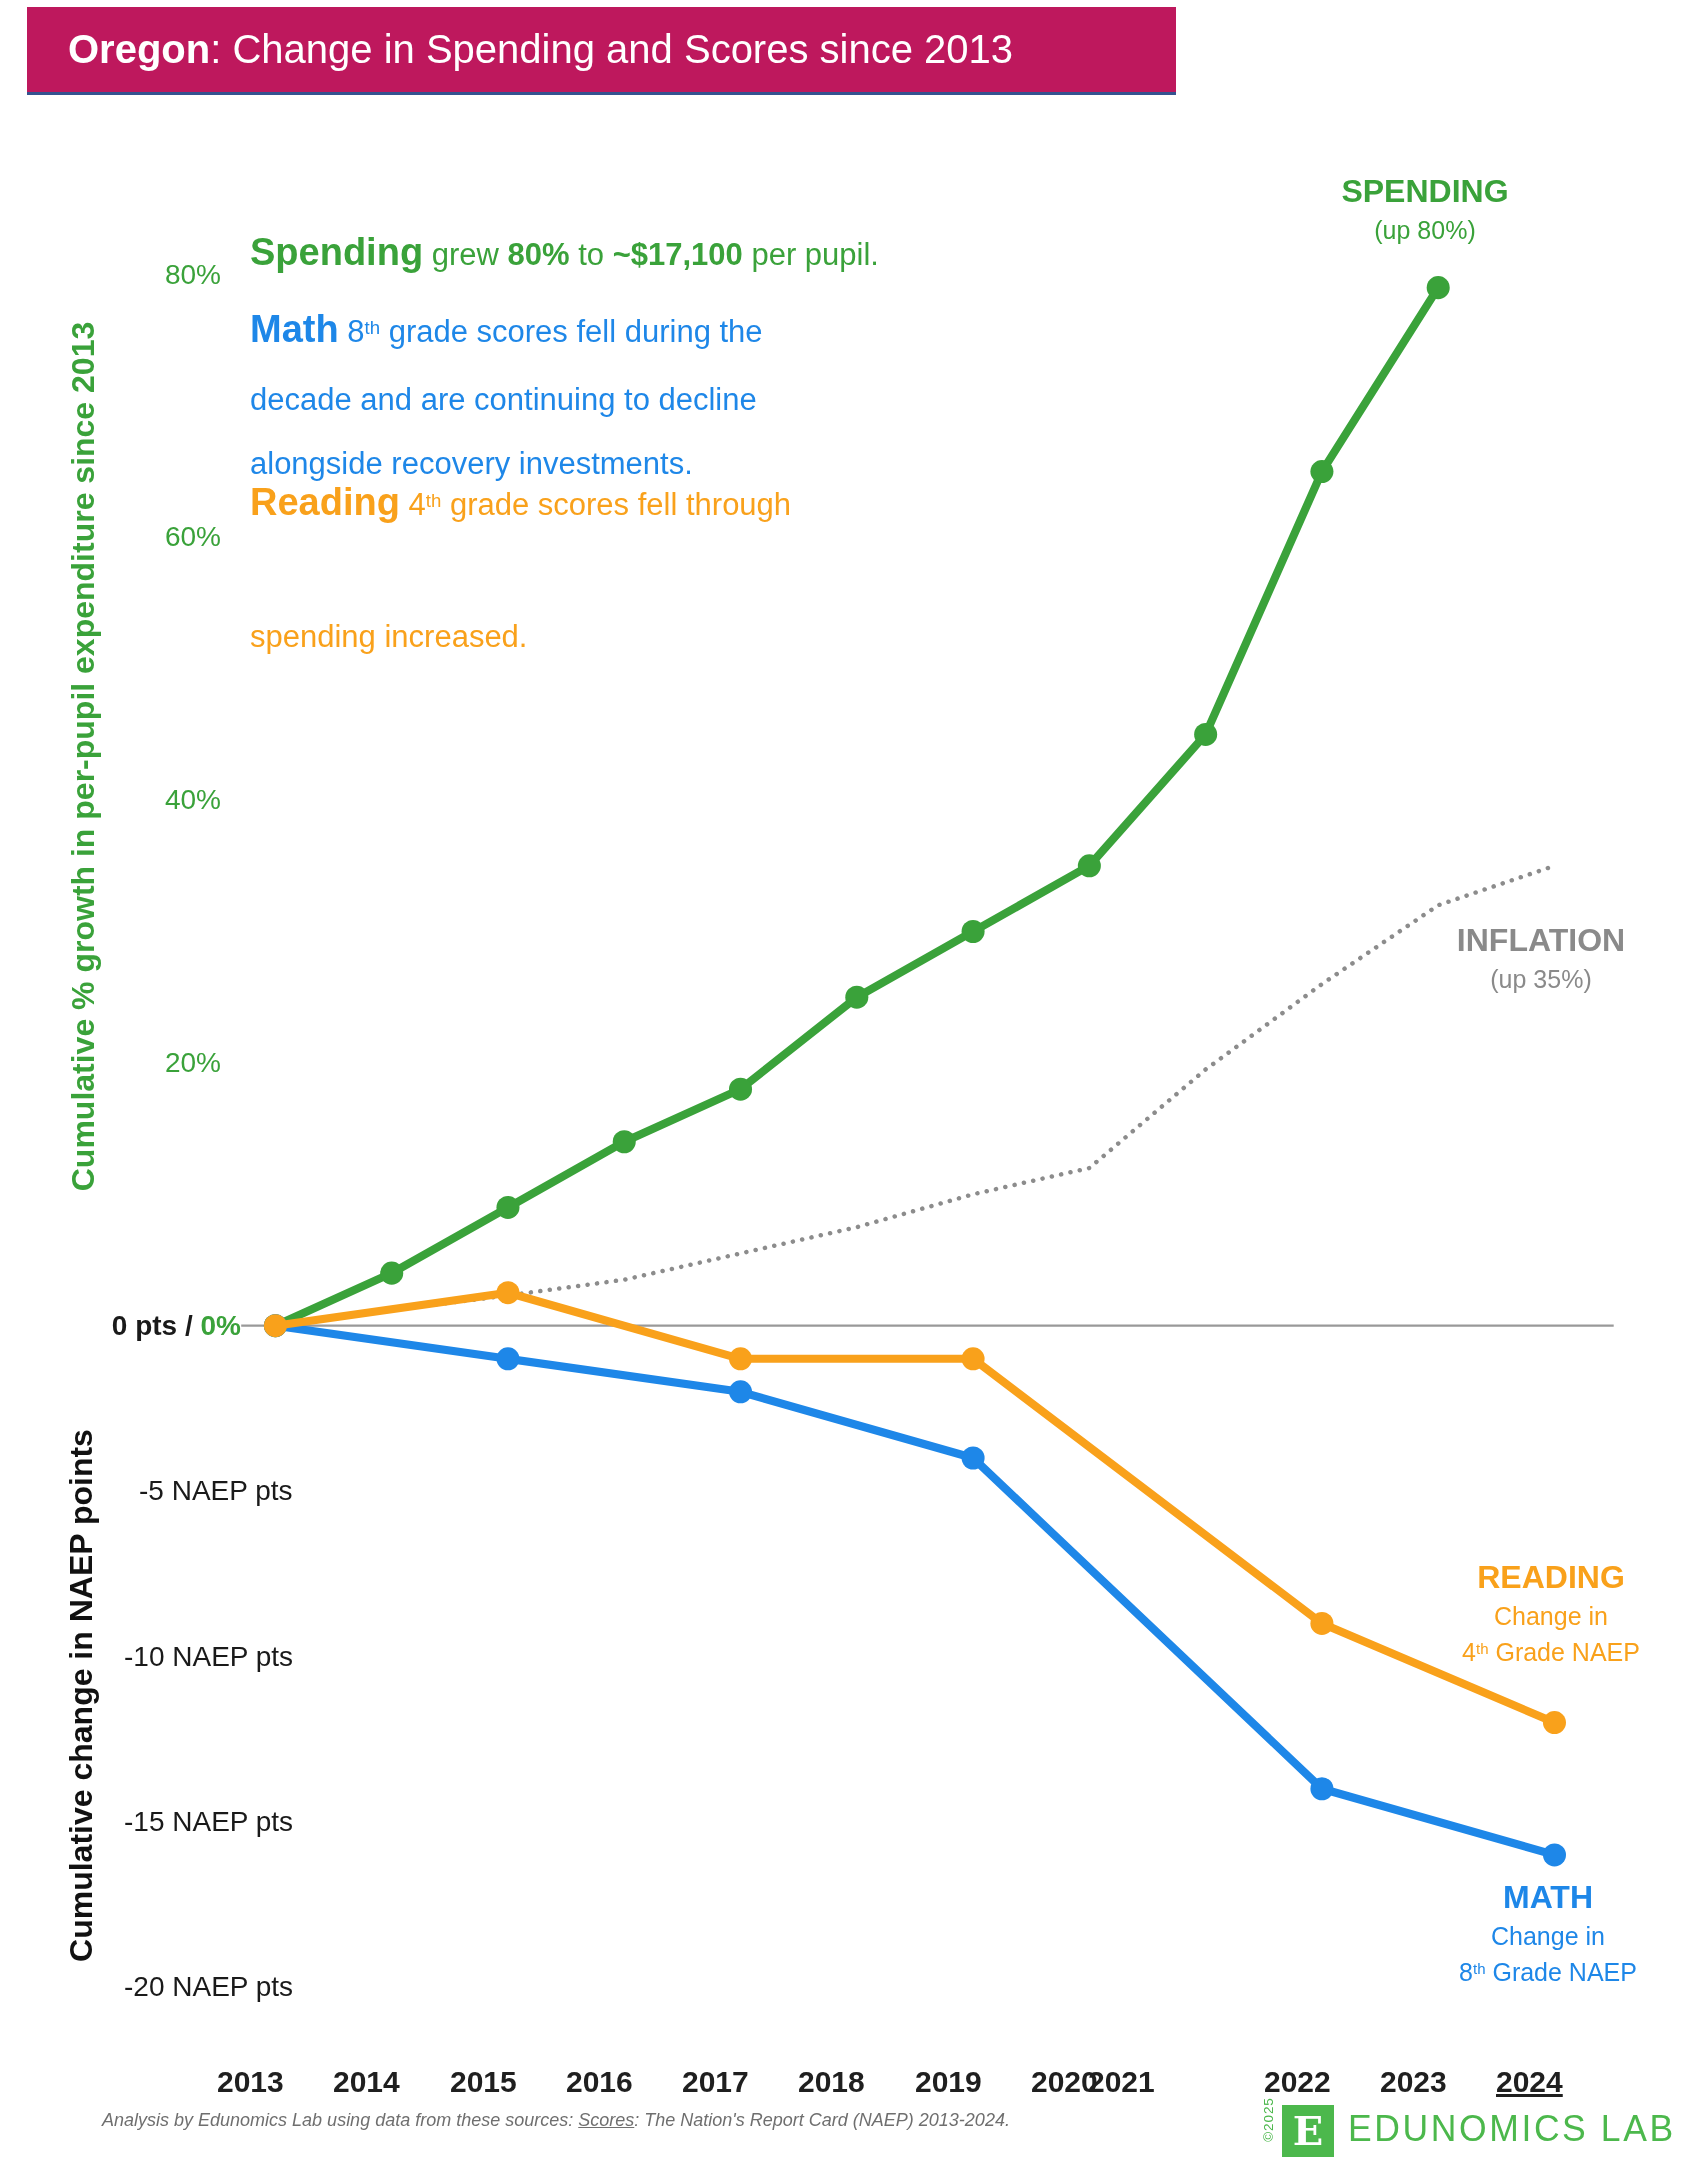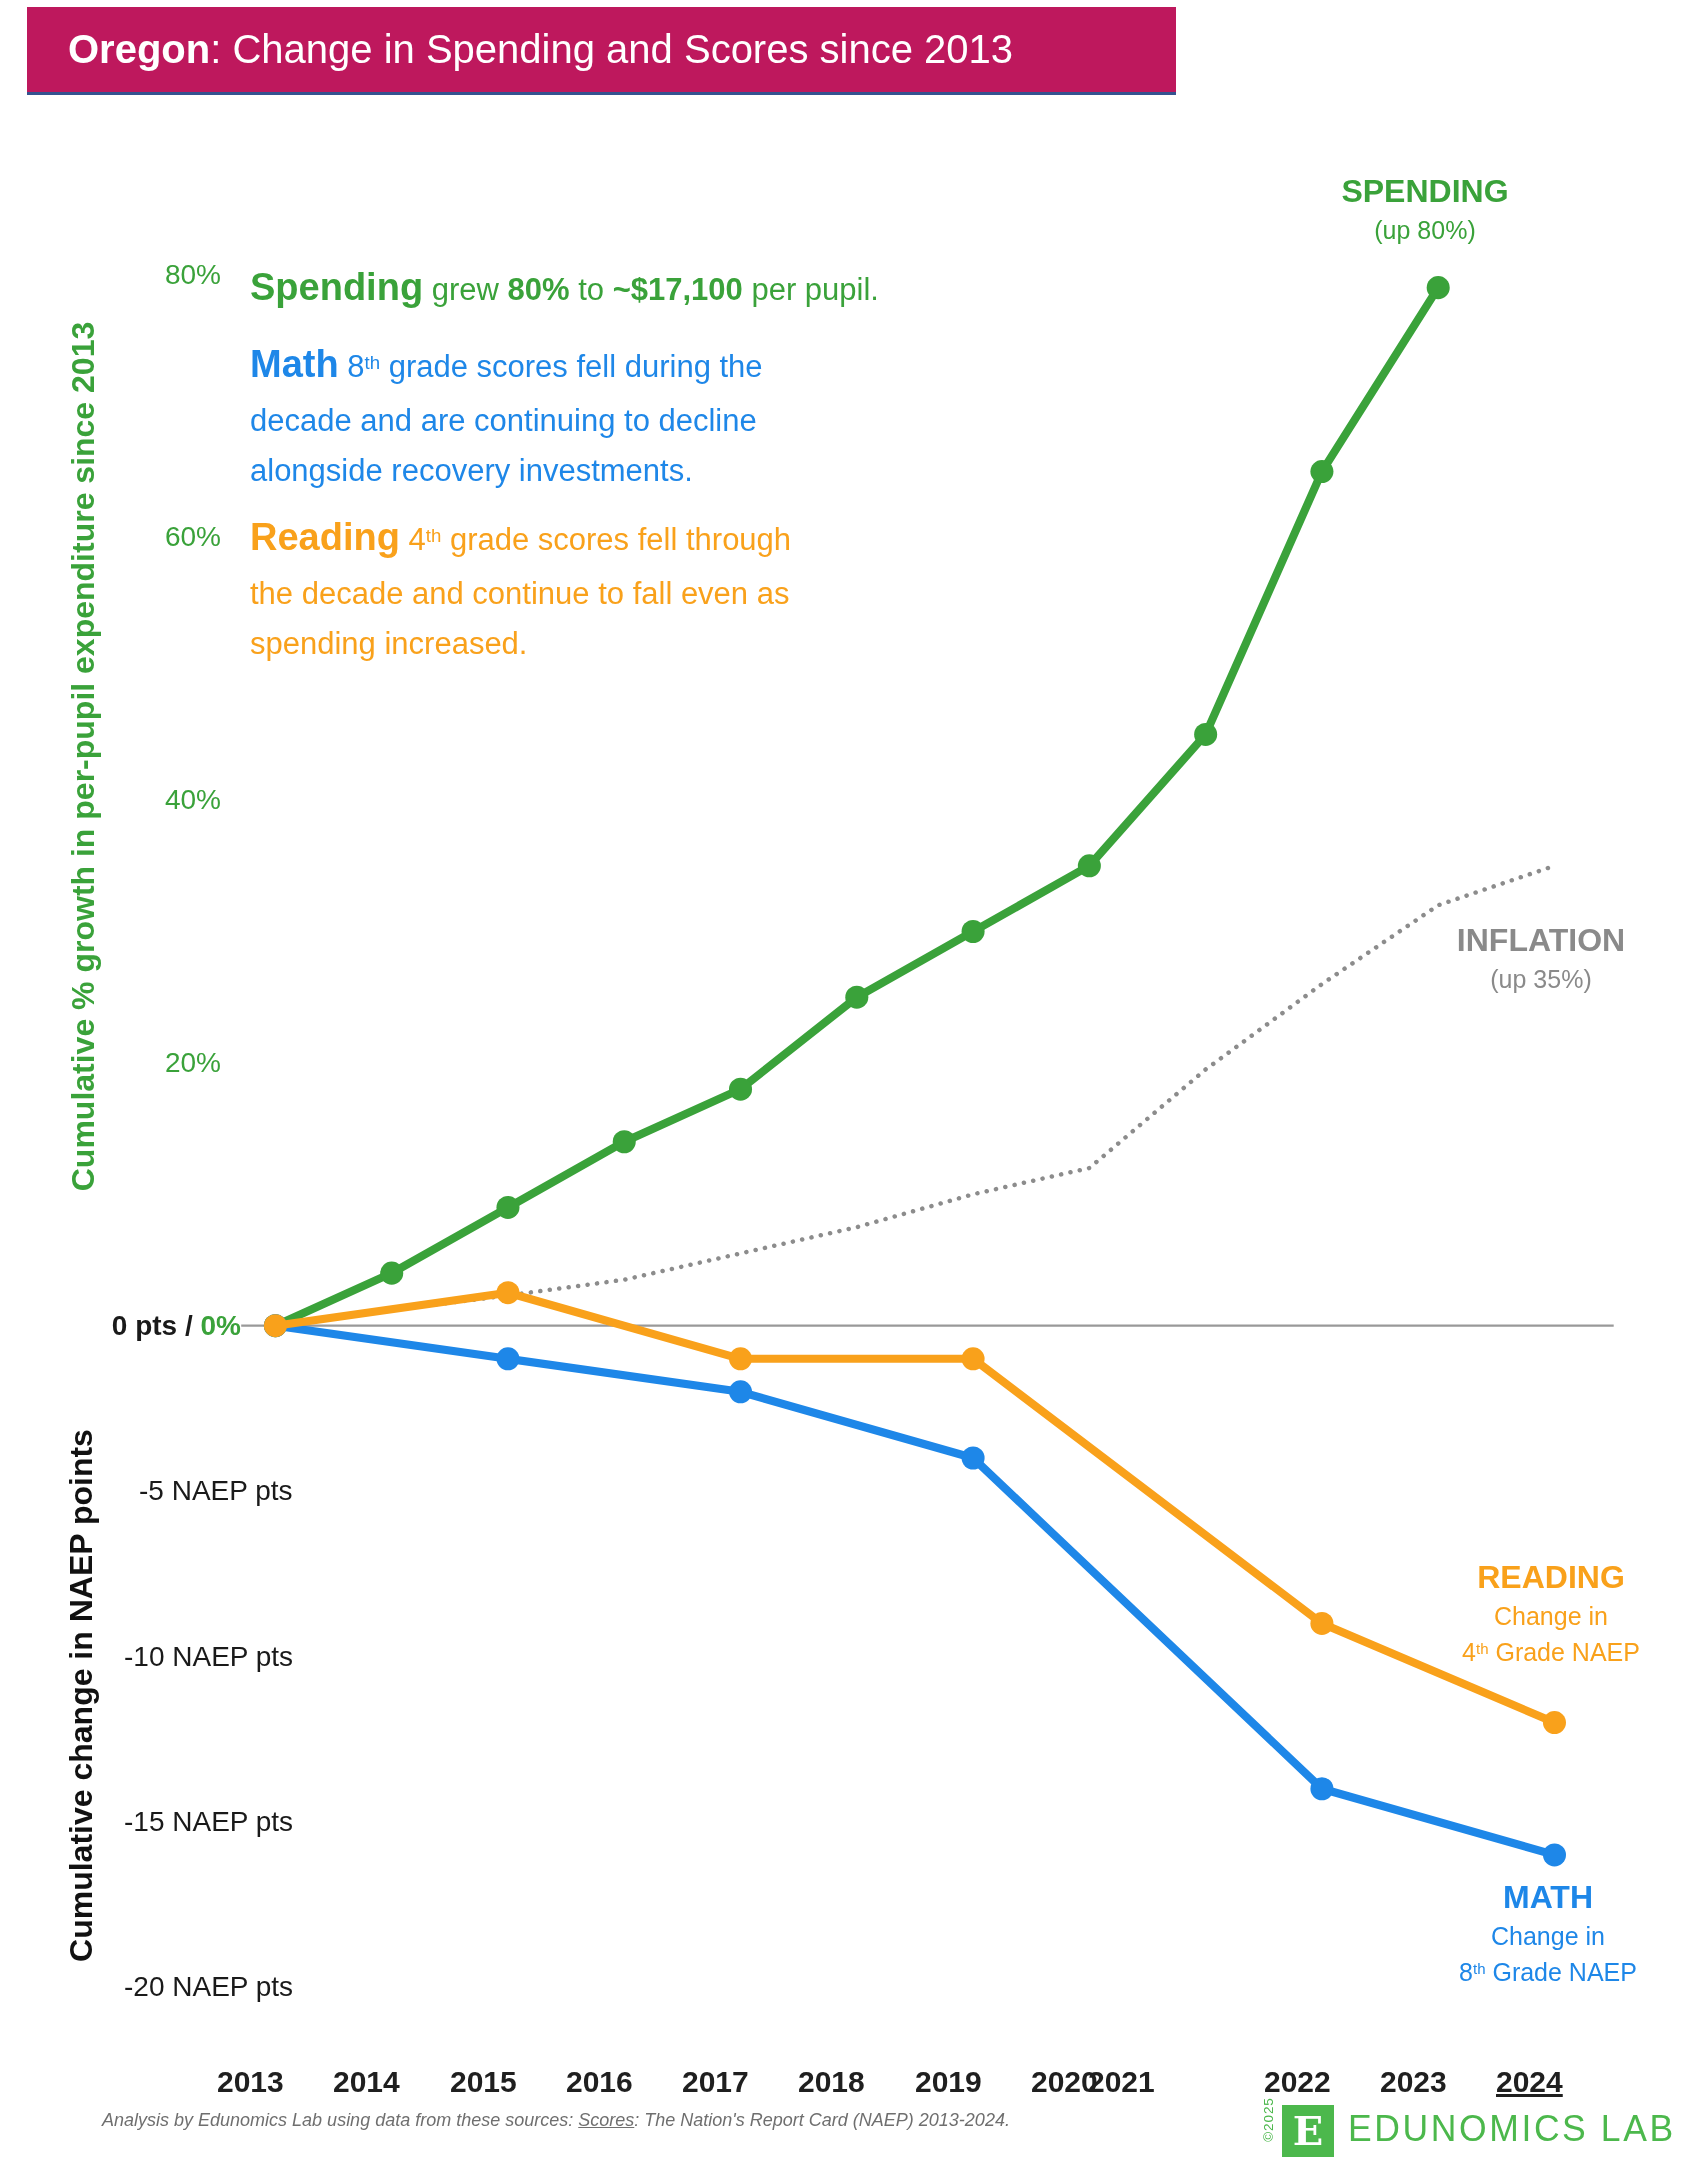--- a/index.html
+++ b/index.html
@@ -18,21 +18,21 @@
   .tick-pct{width:131px;text-align:right;font-size:28px;color:#3aa23a;height:36px;line-height:36px;}
   .tick-naep{width:270px;text-align:left;font-size:28px;color:#1a1a1a;height:36px;line-height:36px;}
   .tick-year{width:117px;font-size:30px;font-weight:700;color:#1f1f1f;margin-top:16px;}
   #zero-tick{width:214px;text-align:right;font-size:28px;height:37px;line-height:37px;color:#1a1a1a;white-space:nowrap;}
   #zero-tick .zpct{color:#3aa23a;}
   
   .ytitle{text-align:center;white-space:nowrap;transform:rotate(-90deg);}
   #ytitle-pct{left:-412px;top:738px;width:990px;font-size:32px;font-weight:600;color:#3aa23a;}
   #ytitle-naep{left:-243px;top:1677px;width:648px;font-size:32px;font-weight:600;color:#111111;}
   
-  .ann{line-height:50px;font-size:31px;width:774px;margin-top:42px;}
+  .ann{line-height:64px;font-size:31px;width:774px;}
   .ann .lead{font-size:38px;font-weight:700;}
   #ann-spending{left:250px;top:220px;color:#3aa23a;}
   #ann-math{left:250px;top:297px;color:#1e87e8;}
   #ann-reading{left:250px;top:470px;color:#f9a11b;}
   sup.sp{font-size:60%;vertical-align:baseline;position:relative;top:-0.45em;}
   
   .end-label{width:360px;text-align:center;}
   .el-title{font-size:32px;font-weight:700;line-height:41px;}
   .el-sub{font-size:25px;line-height:36px;}
   #lbl-spending{left:1245px;top:171px;color:#3aa23a;}
@@ -119,21 +119,21 @@
 
   <div class="abs" id="zero-tick" style="left: 27px; top: 1307px; font-weight: bold;">
     <span>0 pts / </span><span class="zpct">0%</span>
   </div>
 
   <div class="abs ytitle" id="ytitle-pct">Cumulative % growth in per-pupil expenditure since 2013</div>
   <div class="abs ytitle" id="ytitle-naep">Cumulative change in NAEP points</div>
 
   <div class="abs ann" id="ann-spending"><span class="lead">Spending</span><span> grew </span><span style="font-weight: 700;">80%</span><span> to </span><span style="font-weight: 700;">~$17,100</span><span> per pupil.</span></div>
   <div class="abs ann" id="ann-math"><span class="lead">Math</span><span> 8</span><sup class="sp">th</sup><span> grade scores fell during the</span><br><span>decade and are continuing to decline</span><br><span>alongside recovery investments.</span></div>
-  <div class="abs ann" id="ann-reading"><span class="lead">Reading</span><span> 4</span><sup class="sp">th</sup><span> grade scores fell through</span><br><span>the decade and continue to fall even as</span><br><span>spending increased.</span></div>
+  <div class="abs ann" id="ann-reading"><span class="lead">Reading</span><span> 4</span><sup class="sp">th</sup><span> grade scores fell through</span><br><br><span>spending increased.</span></div>
 
   <div class="abs end-label" id="lbl-spending">
     <div class="el-title">SPENDING</div>
     <div class="el-sub">(up 80%)</div>
   </div>
   <div class="abs end-label" id="lbl-inflation">
     <div class="el-title">INFLATION</div>
     <div class="el-sub">(up 35%)</div>
   </div>
   <div class="abs end-label" id="lbl-reading">

